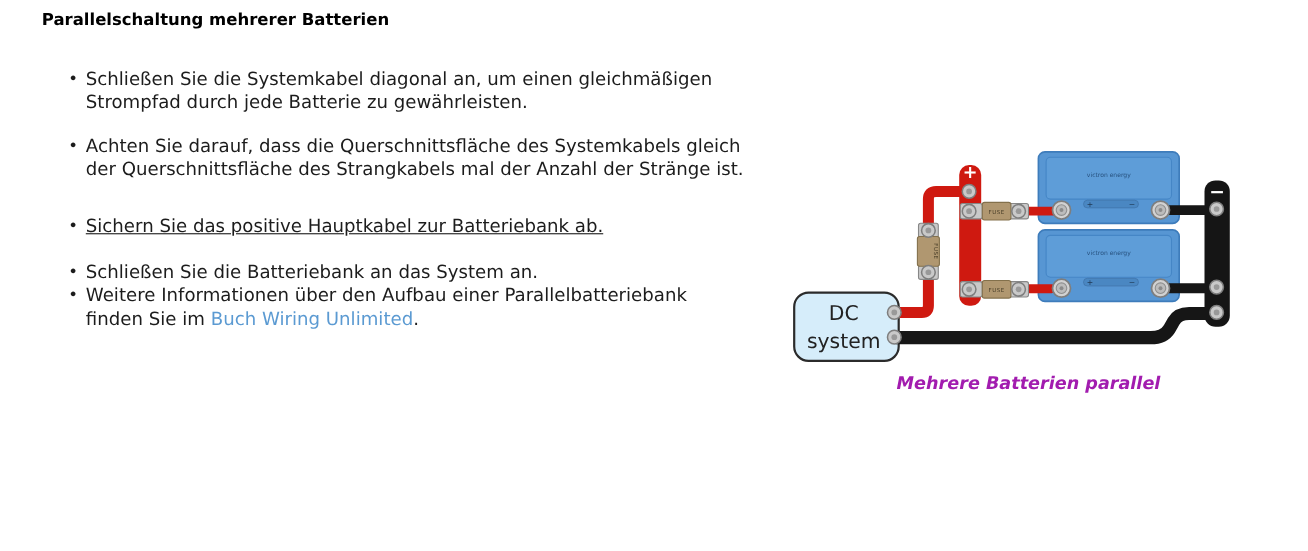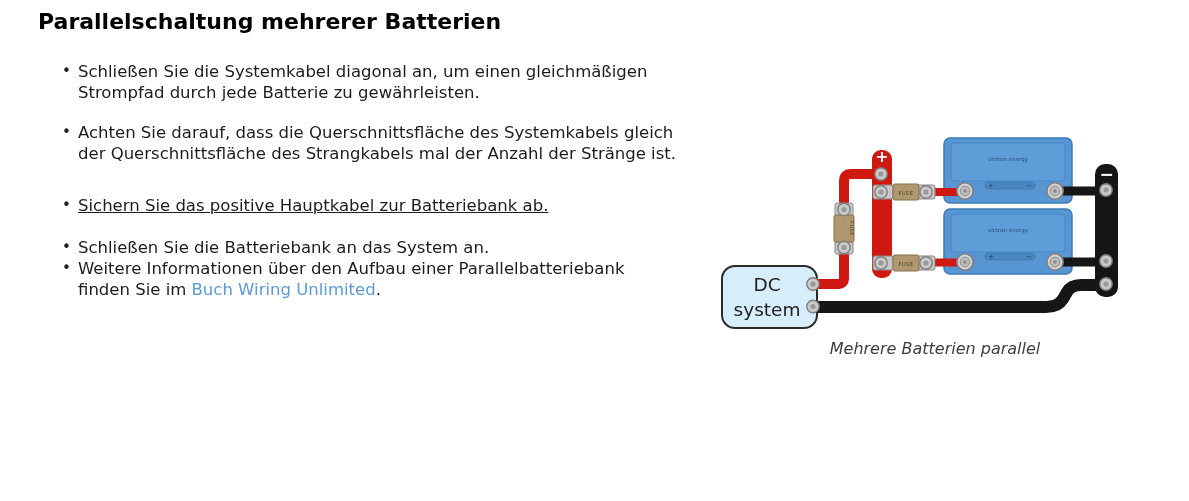--- a/index.html
+++ b/index.html
@@ -7,21 +7,21 @@
     width: 1189px; height: 501px;
     background: #ffffff;
     position: relative;
     overflow: hidden;
     font-family: "DejaVu Sans", sans-serif;
     color: #1c1c1c;
   }
   .page-title {
     position: absolute;
     left: 38px; top: 9px;
-    font-size: 22px;
+    font-size: 15px;
     font-weight: bold;
     color: #000;
     white-space: nowrap;
   }
   ul.bullet-list {
     position: absolute;
     left: 78px; top: 61px;
     margin: 0; padding: 0;
     list-style: none;
     width: 600px;
@@ -56,21 +56,22 @@
     left: 700px; top: 130px;
     width: 489px; height: 235px;
   }
   .diagram-caption {
     position: absolute;
     left: 700px; top: 339px;
     width: 470px;
     text-align: center;
     font-style: italic;
     font-size: 16px;
-    color: #404040;
+    color: #a21caf;
+    font-weight: bold;
   }
   .svg-label { font-family: "DejaVu Sans", sans-serif; }
 </style>
 </head>
 <body>
 
 <div class="page-title">Parallelschaltung mehrerer Batterien</div>
 
 <ul class="bullet-list">
   <li><span>Schließen Sie die Systemkabel diagonal an, um einen gleichmäßigen Strompfad durch jede Batterie zu gewährleisten.</span></li>

